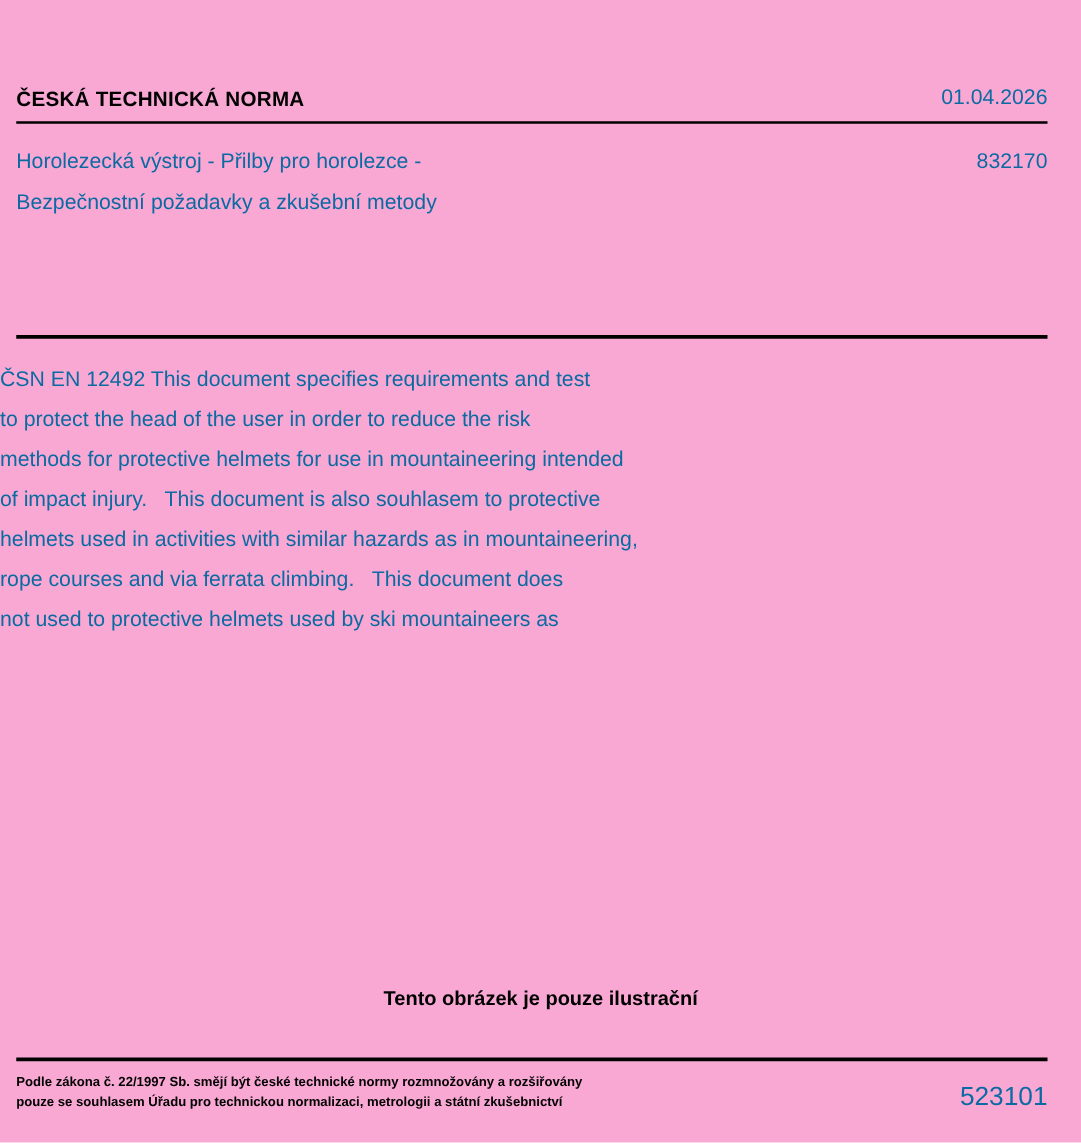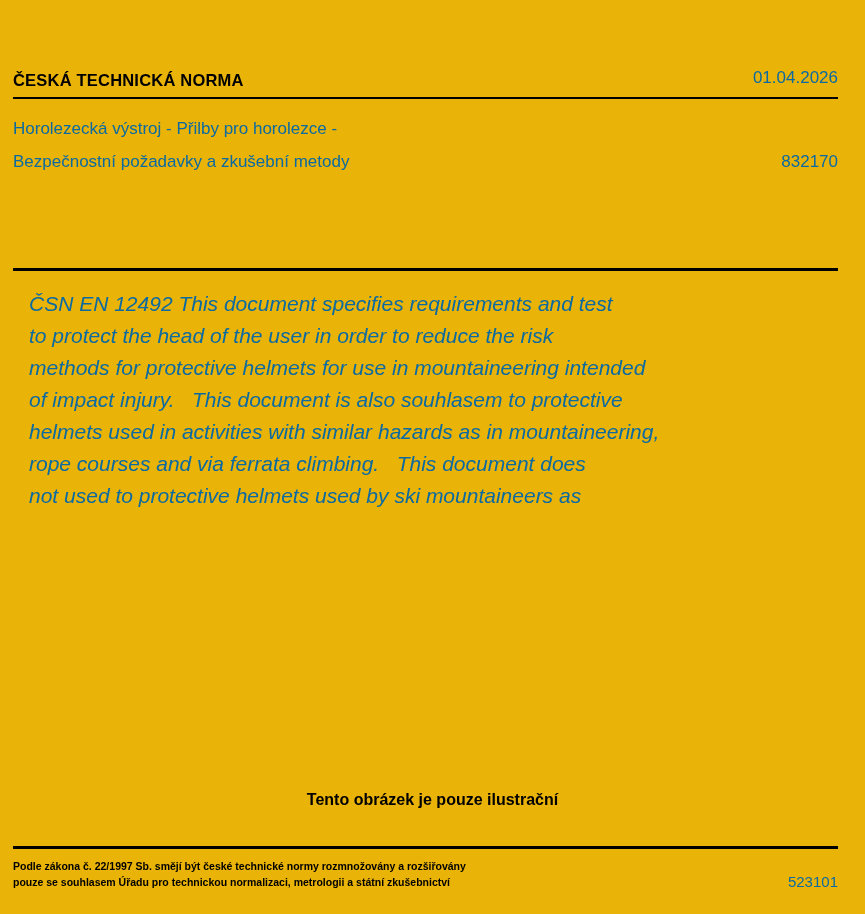--- a/index.html
+++ b/index.html
@@ -8,21 +8,21 @@
     background: #ffffff;
   }
   body {
     font-family: "Liberation Sans", sans-serif;
     -webkit-font-smoothing: antialiased;
   }
   .page {
     position: relative;
     width: 865px;
     height: 914px;
-    background: #eab308;
+    background: #f9a8d4;
     overflow: hidden;
     box-sizing: border-box;
   }
 
   
   .header-row {
     position: absolute;
     left: 13px;
     right: 27px;
     top: 68px;
@@ -68,46 +68,45 @@
   }
 
   
   .title-block {
     position: absolute;
     left: 13px;
     right: 27px;
     top: 112px;
     display: flex;
     justify-content: space-between;
-    align-items: flex-end;
+    align-items: flex-start;
   }
   .title-left {
     color: #0b6aa2;
     font-size: 17px;
     line-height: 33px;
     max-width: 560px;
   }
   .title-right {
     color: #0b6aa2;
     font-size: 17px;
     line-height: 33px;
     text-align: right;
     white-space: nowrap;
   }
 
   
   .abstract {
     position: absolute;
-    left: 29px;
+    left: 0;
     right: 120px;
     top: 288px;
     color: #0b6aa2;
-    font-size: 21px;
+    font-size: 17px;
     line-height: 32px;
-    font-style: italic;
   }
   .abstract .ln {
     white-space: pre;
   }
 
   
   .illus-note {
     position: absolute;
     left: 0;
     right: 0;
@@ -132,21 +131,21 @@
     font-size: 10.5px;
     font-weight: bold;
     color: #000000;
     line-height: 16px;
     max-width: 620px;
   }
   .footer-legal .ln {
     white-space: nowrap;
   }
   .footer-code {
-    font-size: 15px;
+    font-size: 21px;
     color: #0b6aa2;
     white-space: nowrap;
     padding-top: 4px;
   }
 </style>
 </head>
 <body>
 
 <div class="page">
 

